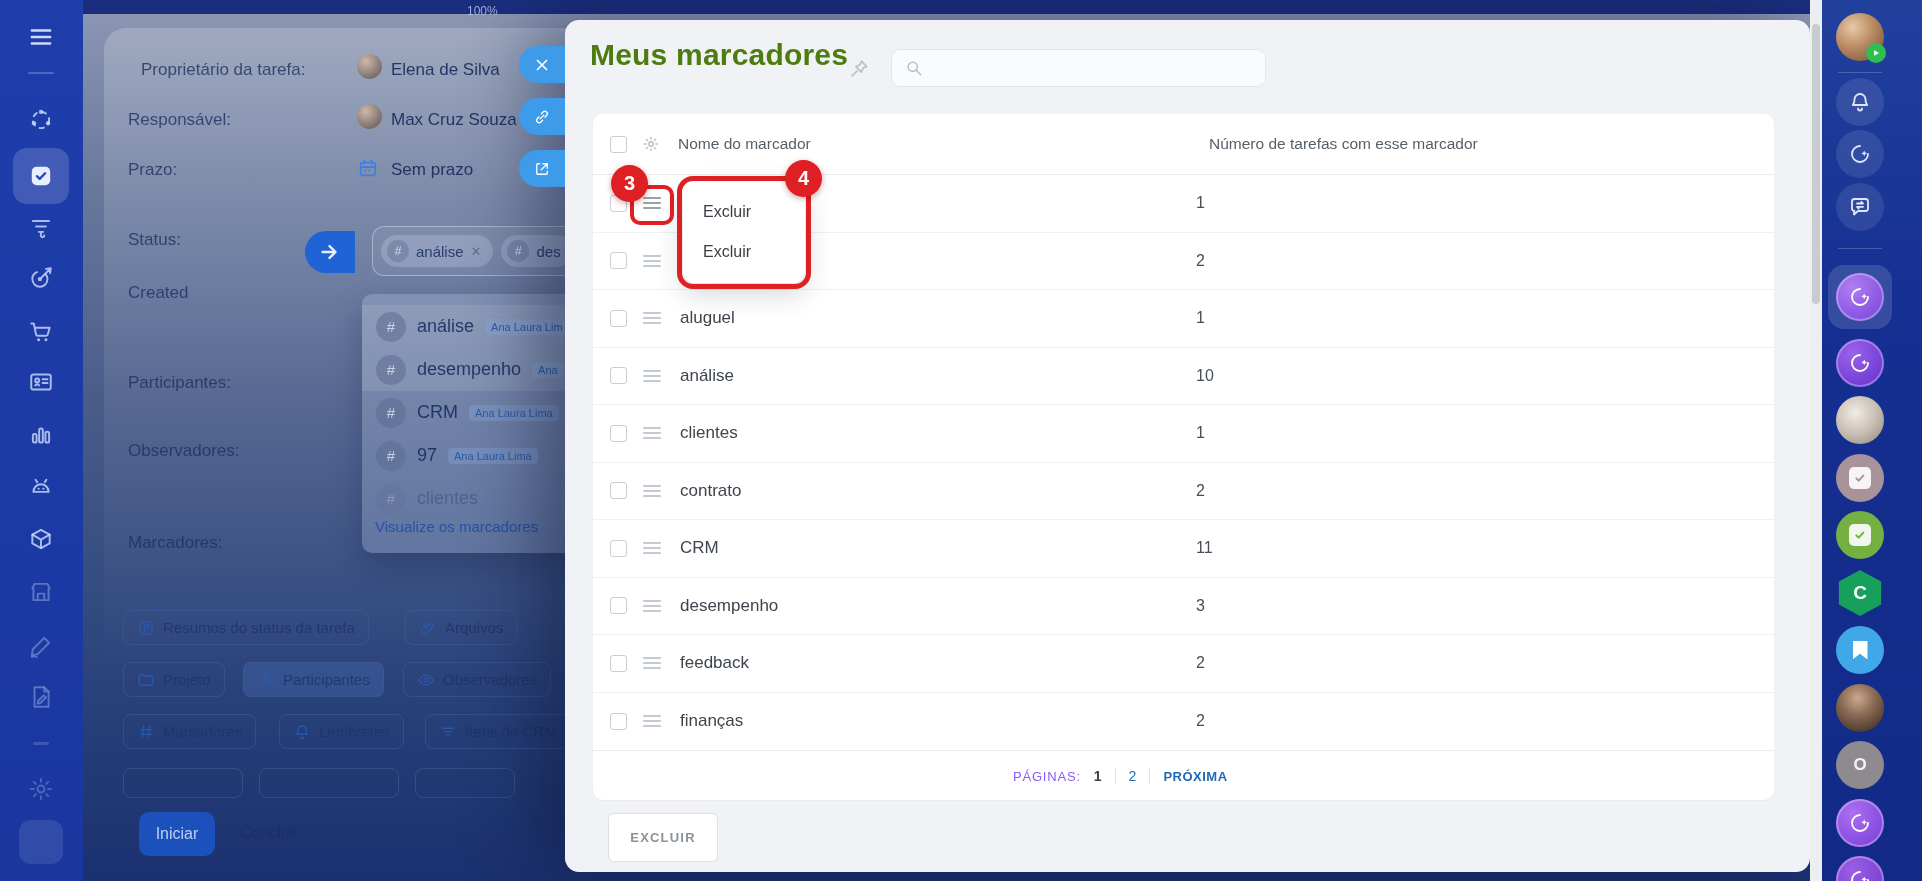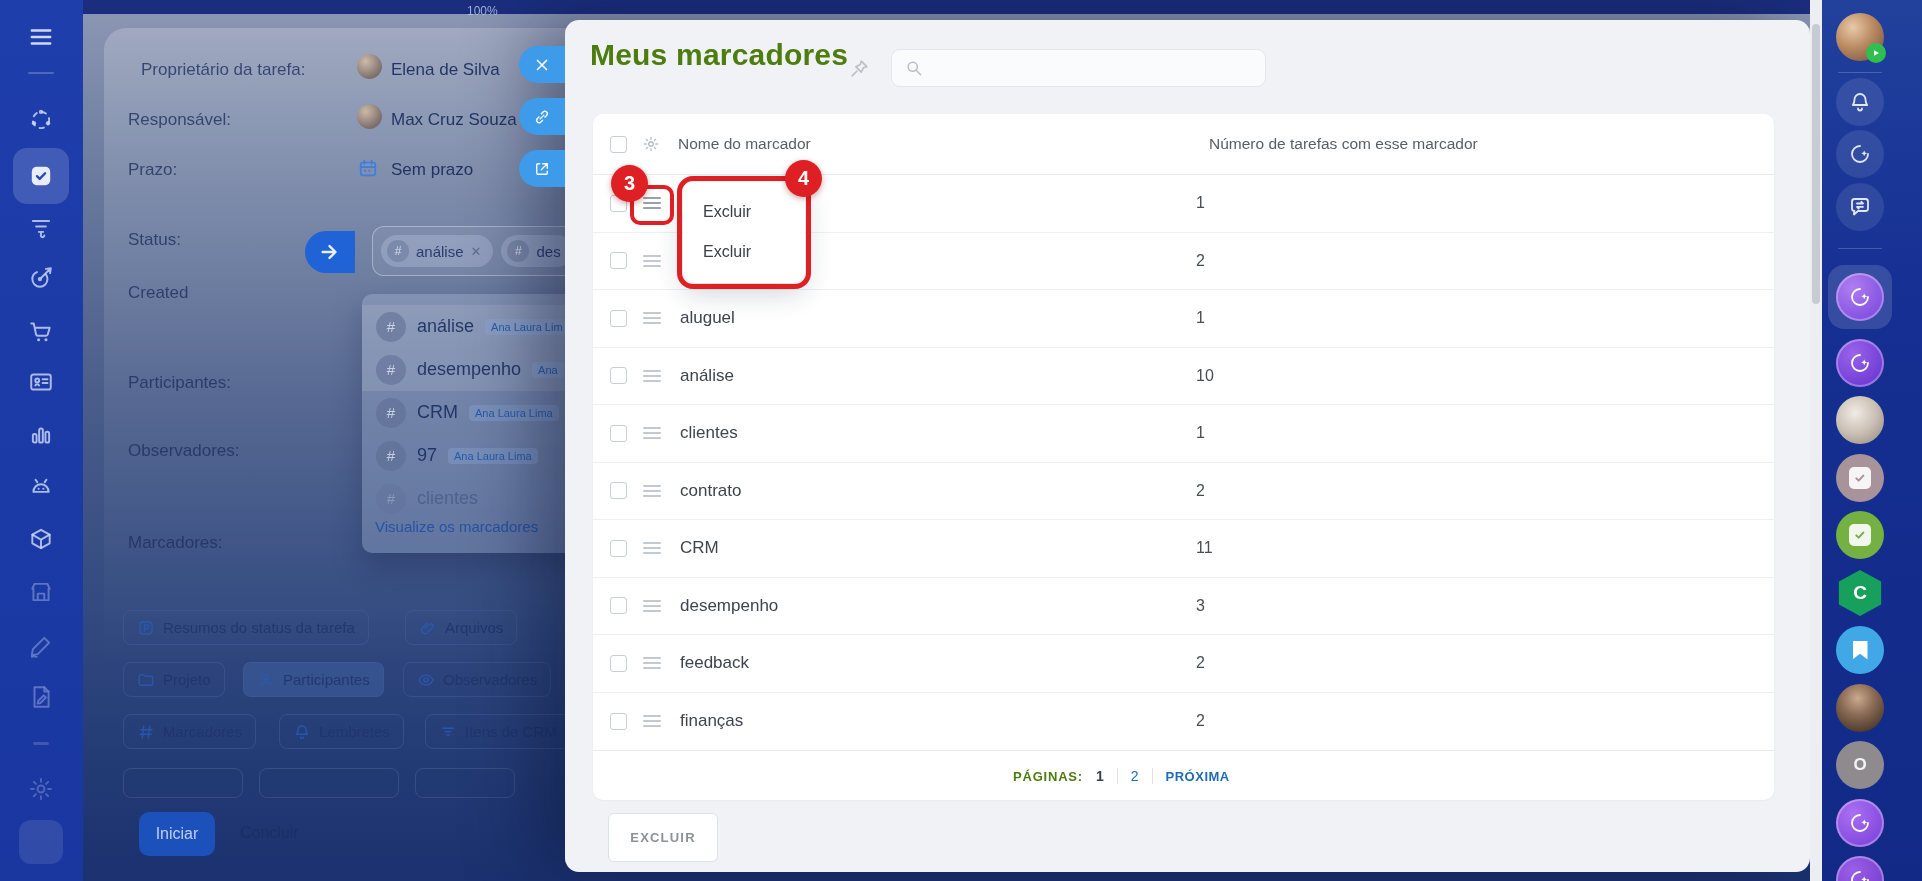--- a/index.html
+++ b/index.html
@@ -77,21 +77,21 @@
   .rows{position:absolute;left:0;top:61px;width:100%;}
   .trow{position:relative;height:57.5px;display:flex;align-items:center;border-bottom:1px solid #eef1f3;}
   .trow .cbx{margin-left:17px;}
   .burger{margin-left:16px;width:18px;flex:0 0 auto;}
   .burger i{display:block;height:2px;background:#c2c9d0;border-radius:1px;margin:3px 0;}
   .burger.dark i{background:#99a1aa;}
   .tname{margin-left:19px;font-size:17px;color:#3e454d;}
   .tcount{position:absolute;left:603px;font-size:16px;color:#474e56;}
   .pgbar{position:absolute;left:0;top:636px;width:100%;height:50px;border-top:1px solid #e8ecef;}
   .pgin{position:absolute;left:420px;top:0;height:50px;display:flex;align-items:center;gap:13px;}
-  .pglabel{font-size:13px;font-weight:700;color:#4d7c0f;letter-spacing:.8px;}
+  .pglabel{font-size:13px;font-weight:400;color:#8b5cf6;letter-spacing:.8px;}
   .pgcur{font-size:14px;font-weight:700;color:#3a4148;}
   .pgdiv{width:1px;height:16px;background:#dfe3e7;}
   .pglink{font-size:14px;color:#1e6bb8;}
   .pgnext{font-size:13px;font-weight:700;color:#1e6bb8;letter-spacing:.5px;}
   .delbtn{position:absolute;left:43px;top:793px;width:110px;height:49px;background:#fff;border:1px solid #dce1e6;
     border-radius:6px;color:#8b9298;font-size:13px;font-weight:600;letter-spacing:1.2px;display:flex;align-items:center;justify-content:center;}
 
   
   .popup{position:absolute;left:683px;top:182px;width:122px;height:101px;background:#fff;border-radius:12px;
     box-shadow:0 10px 28px rgba(25,35,55,.20);z-index:5;padding-top:10px;}

